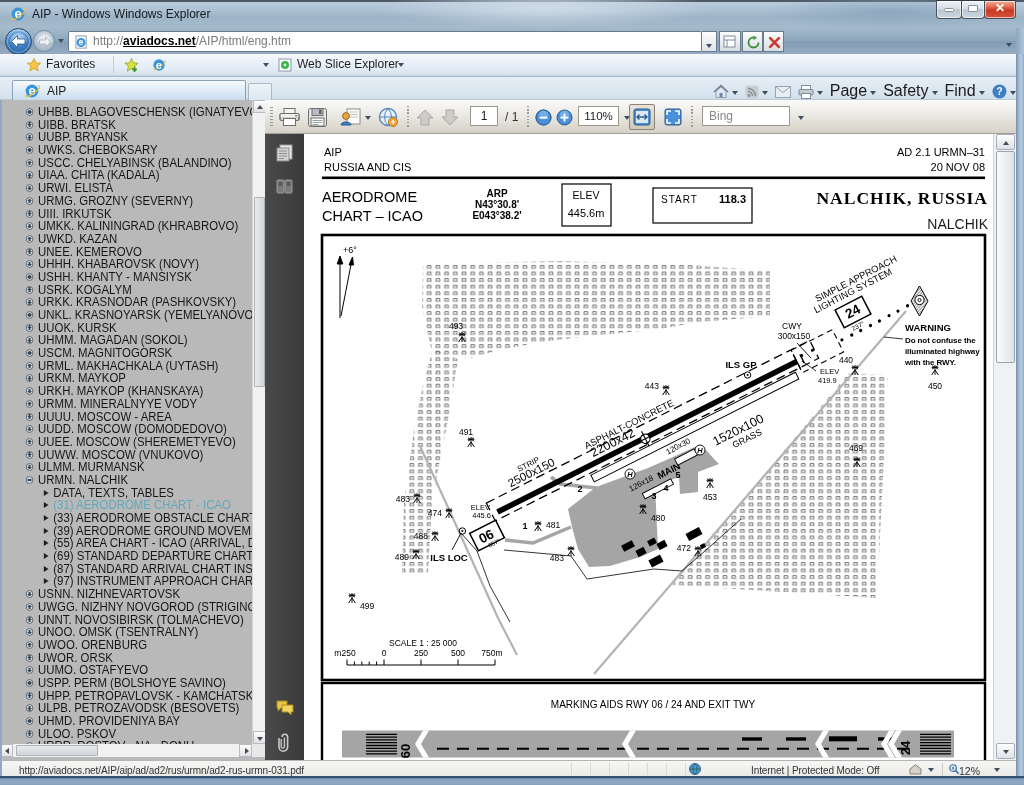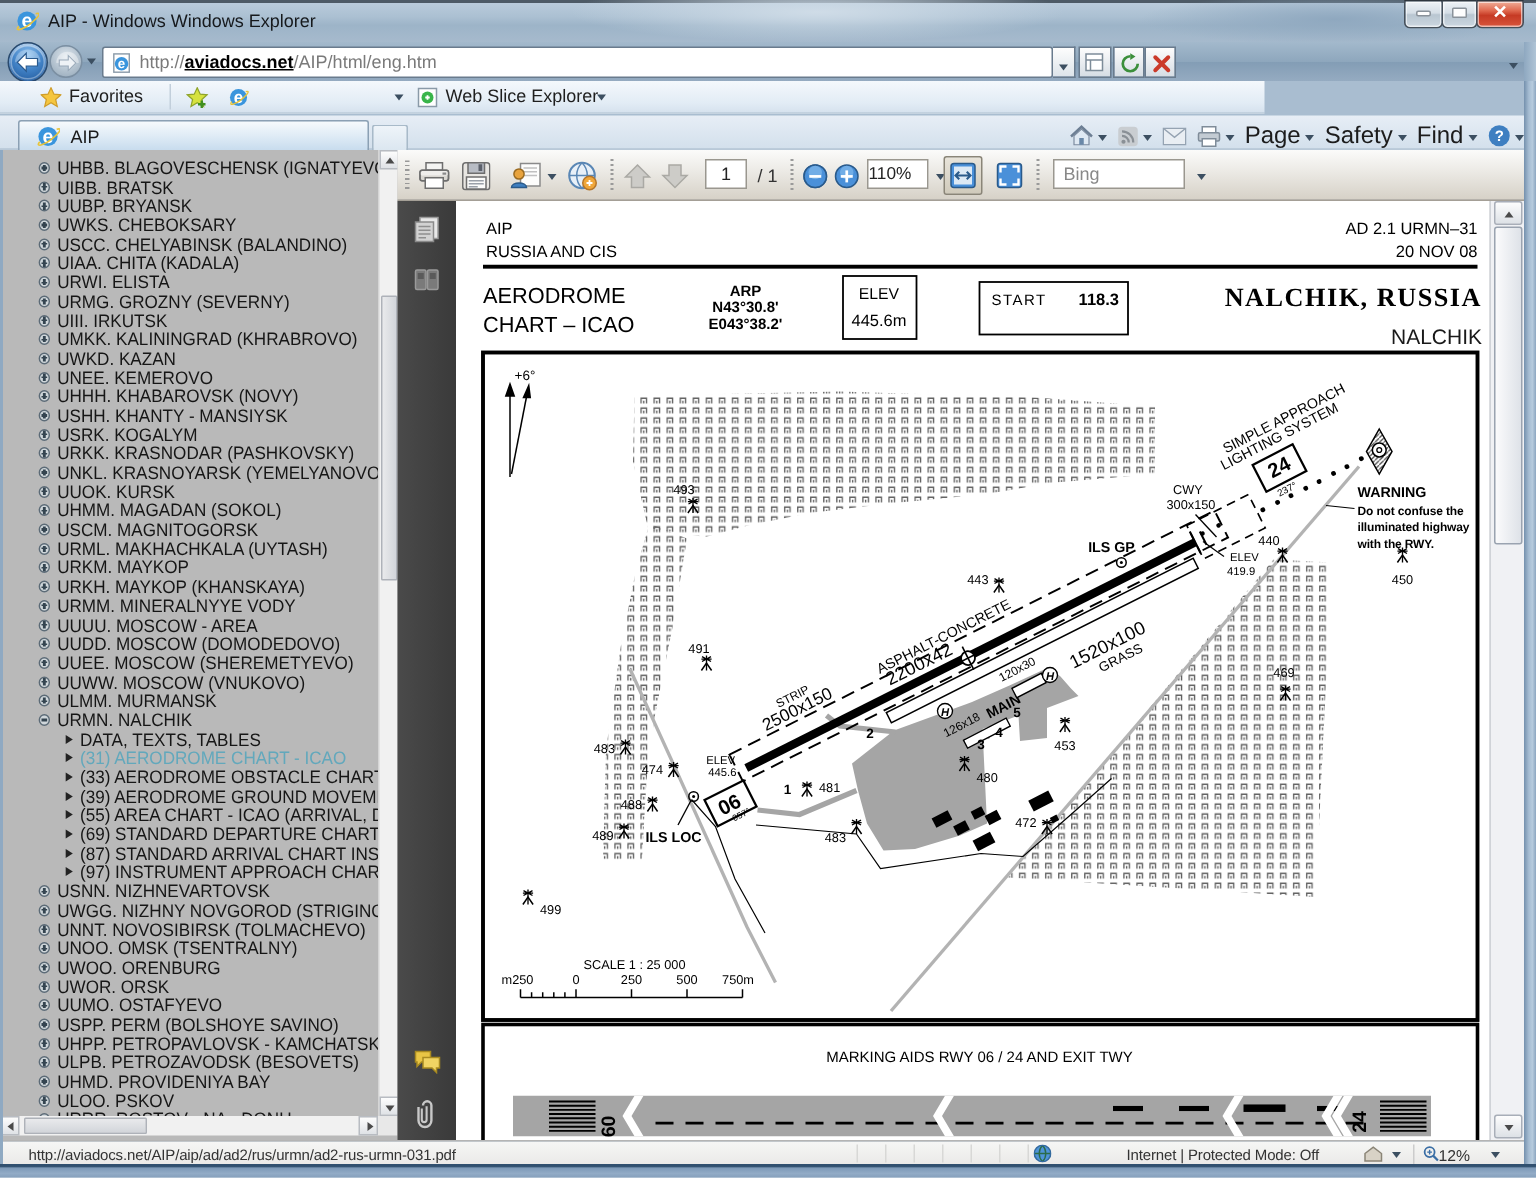--- a/index.html
+++ b/index.html
@@ -35,21 +35,21 @@
 #addrfield { position:absolute; left:68px; top:3px; width:634px; height:21px; background:#fff;
   border:1px solid #697b8d; border-radius:2px; font-size:12px; line-height:19px; color:#7a7a7a; padding-left:24px;}
 #addrfield b { color:#000000; font-weight:bold;text-decoration:underline; }
 #addrcaret{ position:absolute; left:702px; top:3px; width:15px; height:21px; background:linear-gradient(180deg,#fdfdfd,#dde4ea); border:1px solid #697b8d; border-left:none; text-align:center;}
 #compatbtn { position:absolute; left:719px; top:3px; width:22px; height:21px; background:linear-gradient(180deg,#fdfdfd,#d6dde4); border:1px solid #697b8d; }
 #refreshbtn { position:absolute; left:742px; top:3px; width:21px; height:21px; background:linear-gradient(180deg,#fdfdfd,#d6dde4); border:1px solid #697b8d;}
 #stopbtn { position:absolute; left:763px; top:3px; width:21px; height:21px; background:linear-gradient(180deg,#fdfdfd,#d6dde4); border:1px solid #697b8d;}
 #searchbox { position:absolute; left:787px; top:3px; width:200px; height:21px; background:#fff; border:1px solid #697b8d; border-radius:2px; font-size:12px; font-style:italic; color:#8b8b8b; line-height:19px; padding-left:24px;}
 #searchcaret{position:absolute; left:1002px; top:3px; width:14px; height:21px; text-align:center; }
 
-#favbar { position:absolute; left:0; top:54px; width:843px; height:22px;
+#favbar { position:absolute; left:0; top:54px; width:1024px; height:22px;
   background:linear-gradient(180deg,#f4f8fc 0%,#e2ecf5 70%,#d6e2ee 100%); border-bottom:1px solid #c5d3e0;
   font-size:12px; color:#1e1e1e; }
 #favbar .item { position:absolute; top:3px; }
 
 #tabrow { position:absolute; left:0; top:77px; width:1024px; height:23px;
   background:linear-gradient(180deg,#e7eef6 0%,#d3e0ec 100%); border-bottom:1px solid #b9c9d8; font-size:12px;}
 #tab1 { position:absolute; left:12px; top:3px; width:234px; height:20px;
   background:linear-gradient(180deg,#f6fafd 0%,#ddeaf5 55%,#c8dcee 100%);
   border:1px solid #8ba0b4; border-bottom:none; border-radius:2px 2px 0 0; }
 #tab1 span { position:absolute; left:34px; top:3px; color:#1a1a1a;}
@@ -388,21 +388,21 @@
           <rect x="4.5" y="7.7" width="8" height="1.8" fill="#fff"></rect>
         </svg>
 
       <svg style="position:absolute;left:291px;top:9px;" width="17" height="17" viewBox="0 0 17 17">
           <circle cx="8.5" cy="8.5" r="7.5" fill="#4a90d9" stroke="#2a5a8a"></circle>
           <circle cx="8.5" cy="6" r="4.5" fill="#7ab4e8" opacity="0.8"></circle>
           <rect x="4.5" y="7.7" width="8" height="1.8" fill="#fff"></rect>
           <rect x="7.6" y="4.6" width="1.8" height="8" fill="#fff"></rect>
         </svg>
 
-      <div style="position:absolute;left:313px;top:6px;width:41px;height:20px;background:#fff;border:1px solid #9a978f;font-size:11.5px;text-align:left;line-height:18px;color:#222;">110%</div>
+      <div style="position:absolute;left:313px;top:6px;width:41px;height:20px;background:#fff;border:1px solid #9a978f;font-size:11.5px;text-align:center;line-height:18px;color:#222;">110%</div>
       <span class="caret" style="position:absolute;left:359px;top:16px;"></span>
       <div class="sep" style="left:370px;"></div>
 
       <div style="position:absolute;left:364px;top:4px;width:26px;height:26px;background:linear-gradient(180deg,#e8e4da,#d0cabb);border:1px solid #8a8578;border-radius:2px;"></div>
       <svg style="position:absolute;left:368px;top:8px;" width="18" height="18" viewBox="0 0 18 18">
           <rect x="1" y="1" width="16" height="16" rx="2" fill="#4a90d9" stroke="#2a5a8a"></rect>
           <rect x="3" y="3" width="12" height="12" fill="#dce9f5"></rect>
           <path d="M4.5 9 h9 M6.5 6.5 L4 9 L6.5 11.5 M11.5 6.5 L14 9 L11.5 11.5" stroke="#2a5a8a" stroke-width="1.4" fill="none"></path>
         </svg>
 

